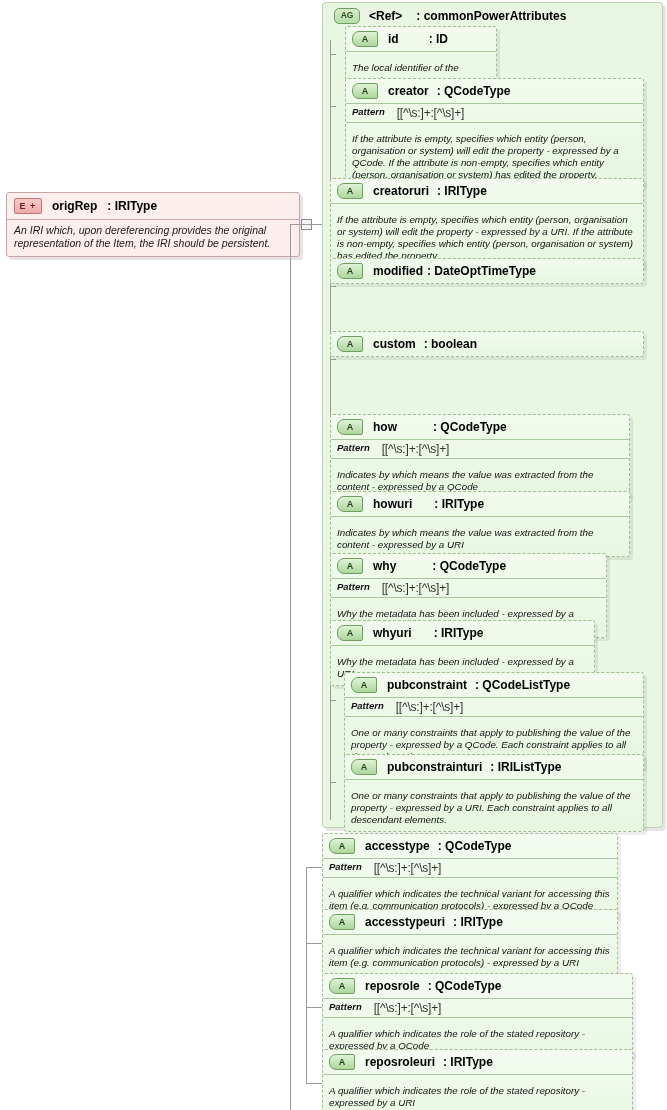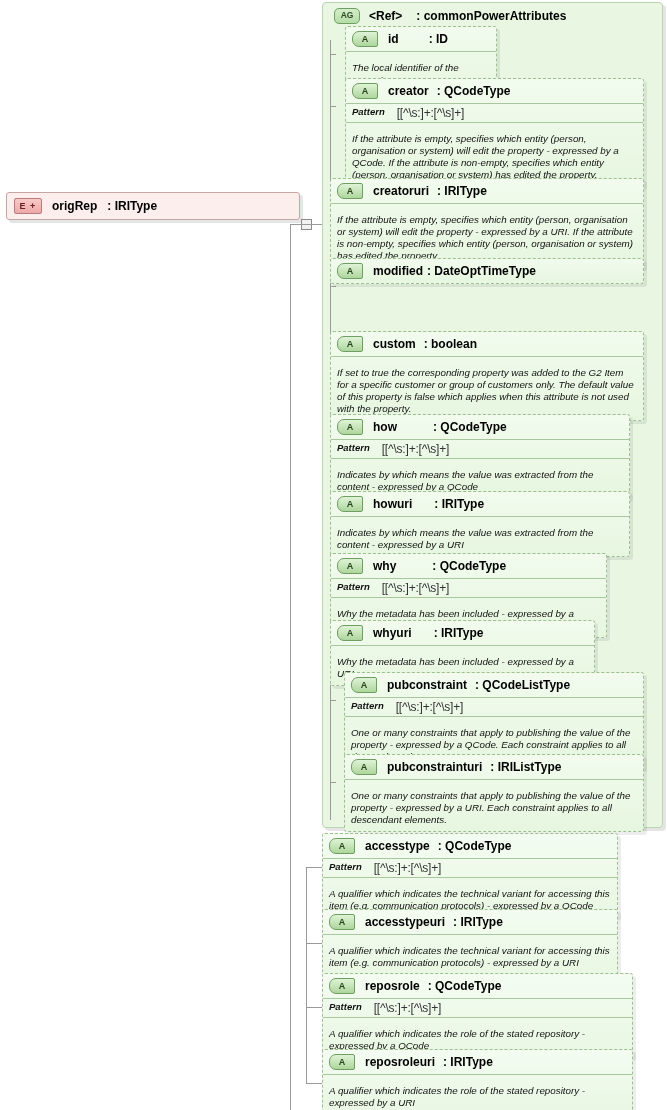--- a/index.html
+++ b/index.html
@@ -224,20 +224,21 @@
 </style>
 </head>
 <body>
 
 <div id="elem-box">
   <div class="hdr">
     <span class="badge-e">E +</span>
     <span class="nm">origRep</span>
     <span class="ty">: IRIType</span>
   </div>
+  <div class="doc">An IRI which, upon dereferencing provides the original representation of the Item, the IRI should be persistent.</div>
 </div>
 
 <div id="minus-box"></div>
 
 <div id="ag-group">
   <div class="ag-hdr">
     <span class="badge-ag">AG</span>
     <span class="ag-ref">&lt;Ref&gt;</span>
     <span class="ag-type">: commonPowerAttributes</span>
   </div>
@@ -303,21 +304,20 @@
         <span class="a-name">modified</span>
         <span class="a-type" style="margin-left: 4px;">: DateOptTimeType</span>
       </div>
     </div>
     <div class="attr" style="left: 330px; top: 331px; width: 314px;">
       <div class="a-hdr">
         <span class="badge-a">A</span>
         <span class="a-name">custom</span>
         <span class="a-type" style="margin-left: 8px;">: boolean</span>
       </div>
-      <div class="doc">If set to true the corresponding property was added to the G2 Item for a specific customer or group of customers only. The default value of this property is false which applies when this attribute is not used with the property.</div>
     </div>
     <div class="attr" style="left: 330px; top: 414px; width: 300px;">
       <div class="a-hdr">
         <span class="badge-a">A</span>
         <span class="a-name">how</span>
         <span class="a-type" style="margin-left: 36px;">: QCodeType</span>
       </div>
       <div class="pat">
         <span class="plabel">Pattern</span>
         <span class="pval">[[^\s:]+:[^\s]+]</span>

